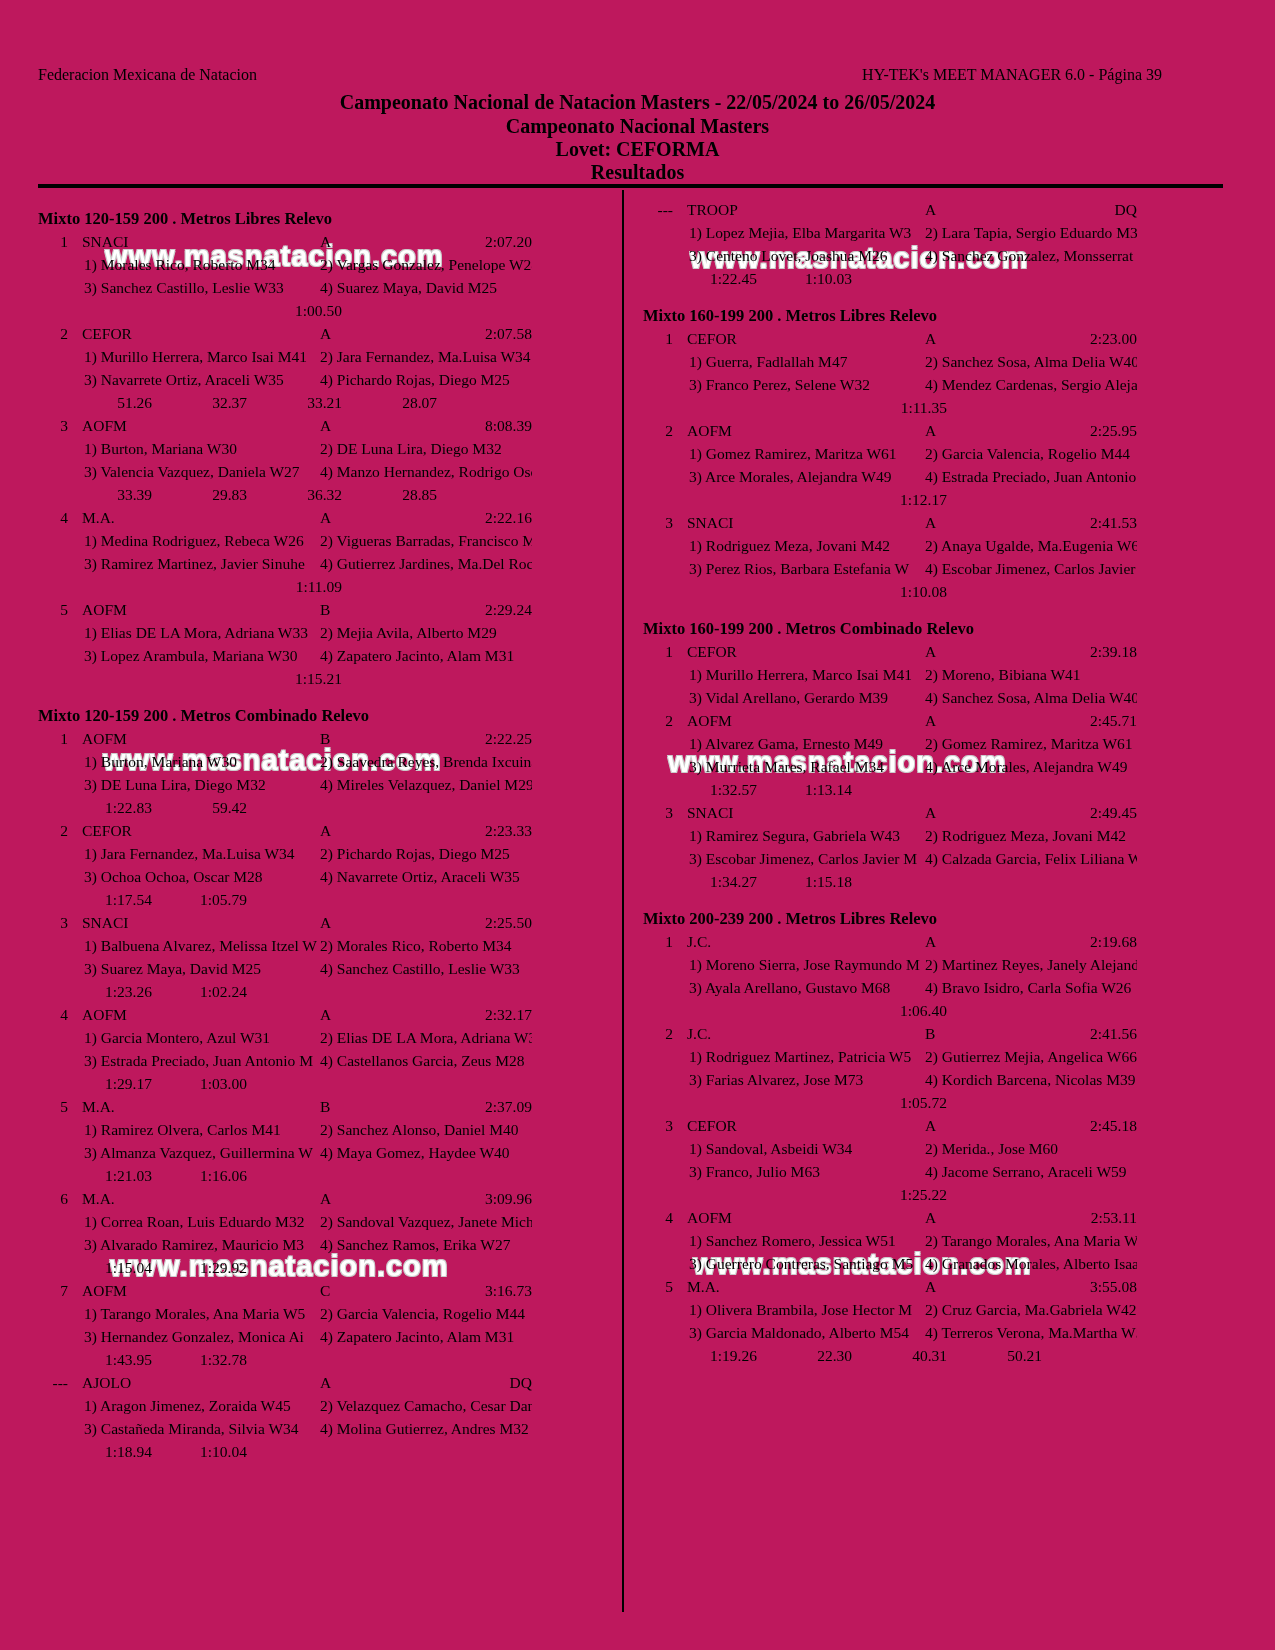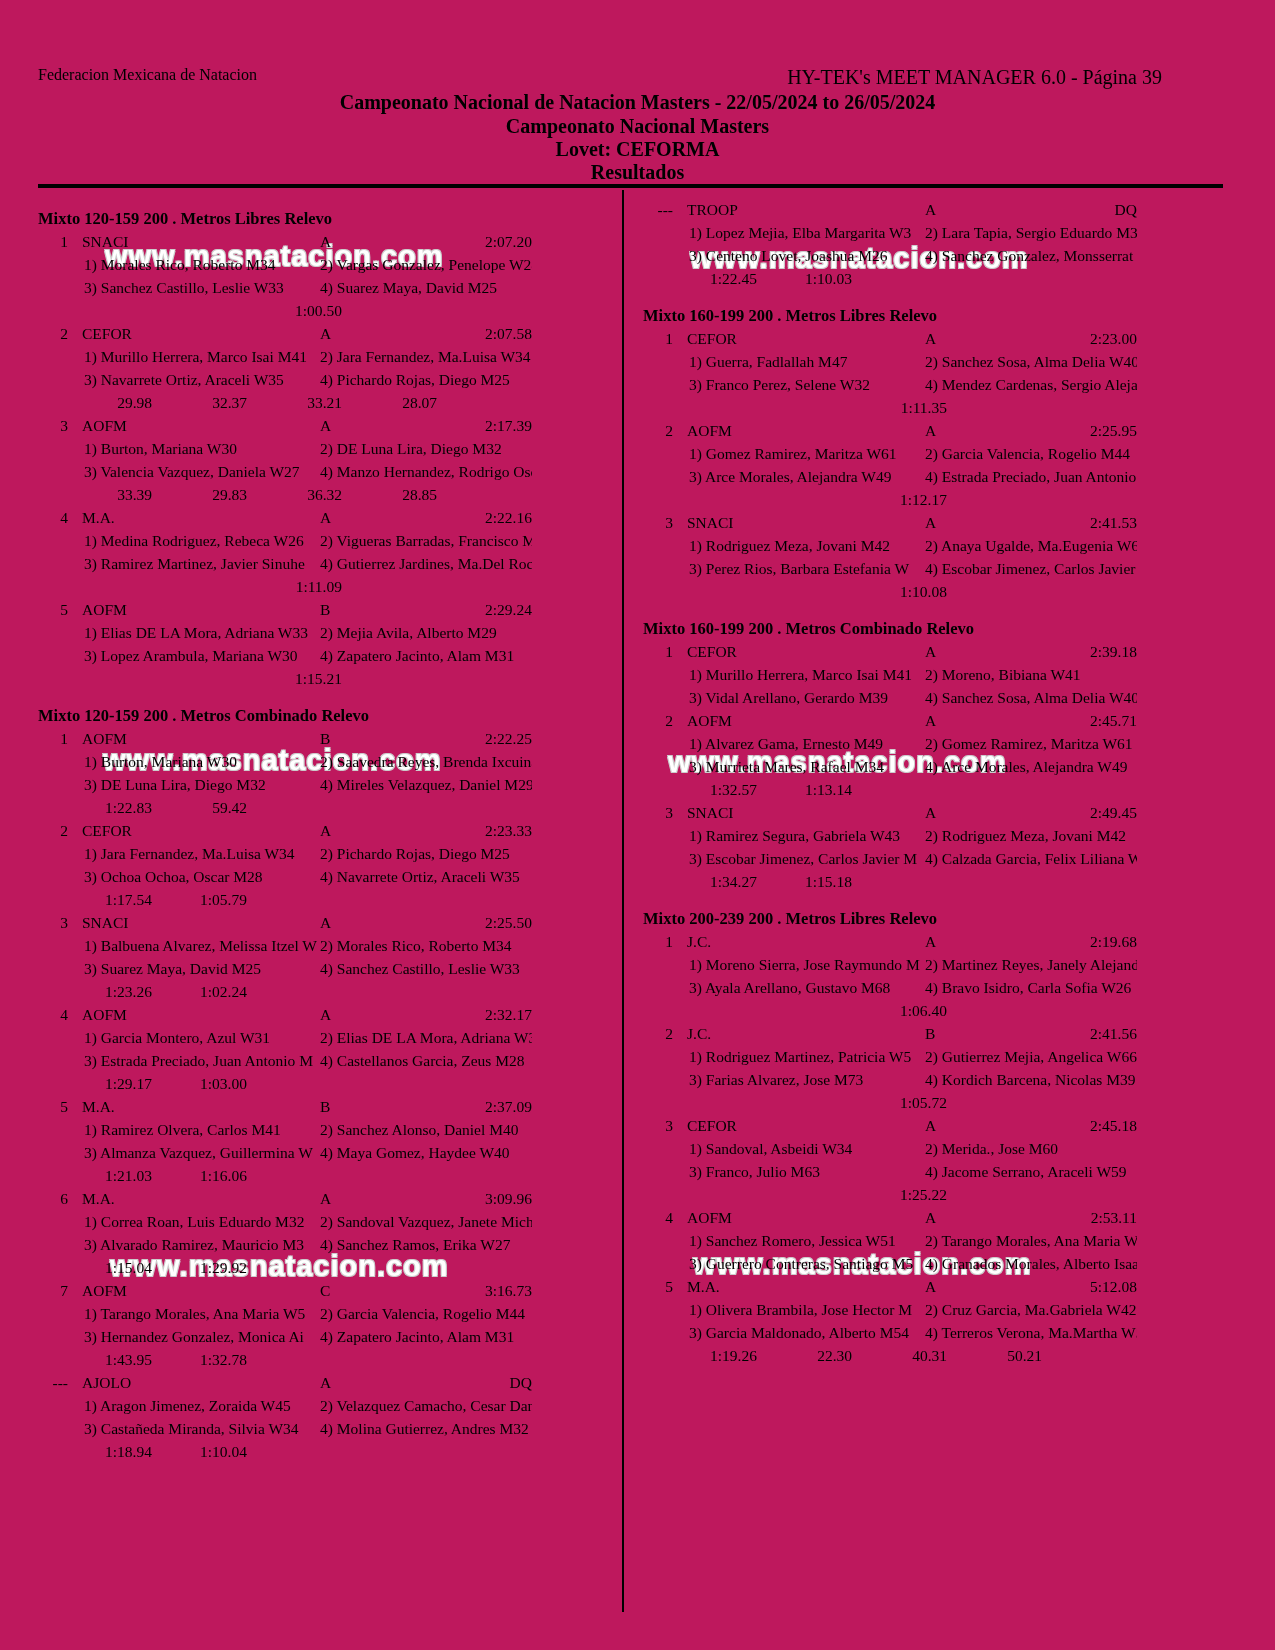--- a/index.html
+++ b/index.html
@@ -2,21 +2,21 @@
 <html><head>
 <meta charset="utf-8">
 <style>
   html,body { margin:0; padding:0; background:#ffffff; }
   .page {
     position:relative; width:1275px; height:1650px; background:#be185d;
     font-family:"Liberation Serif", serif; color:#000; overflow:hidden;
   }
   
   .hdr-left  { position:absolute; left:38px;  top:66px;  font-size:16px; }
-  .hdr-right { position:absolute; right:113px; top:66px; font-size:20px; }
+  .hdr-right { position:absolute; right:113px; top:66px; font-size:16px; }
   .title-c   { position:absolute; left:0; right:0; text-align:center; font-weight:bold; font-size:20px; }
   .t1 { top:91px; }
   .t2 { top:115px; }
   .t3 { top:138px; }
   .t4 { top:161px; }
   .hrule { position:absolute; left:38px; top:184px; width:1185px; height:4px; background:#000; }
   .vrule { position:absolute; left:622px; top:190px; width:2px; height:1422px; background:#000; }
   
   .col { position:absolute; top:198px; width:494px; z-index:2; }
   .col-left  { left:38px; }
@@ -72,24 +72,24 @@
         <div class="entry">
           <div class="line entry-head"><span class="rank">2</span><span class="team">CEFOR</span><span class="letter">A</span><span class="time">2:07.58</span></div>
           <div class="line">
             <span class="sw sw-a">1) Murillo Herrera, Marco Isai M41</span>
             <span class="sw sw-b">2) Jara Fernandez, Ma.Luisa W34</span>
           </div>
           <div class="line">
             <span class="sw sw-a">3) Navarrete Ortiz, Araceli W35</span>
             <span class="sw sw-b">4) Pichardo Rojas, Diego M25</span>
           </div>
-          <div class="line splits"><span class="split">29.98</span><span class="split">32.37</span><span class="split">33.21</span><span class="split">28.07</span></div>
-        </div>
-        <div class="entry">
-          <div class="line entry-head"><span class="rank">3</span><span class="team">AOFM</span><span class="letter">A</span><span class="time">2:17.39</span></div>
+          <div class="line splits"><span class="split">51.26</span><span class="split">32.37</span><span class="split">33.21</span><span class="split">28.07</span></div>
+        </div>
+        <div class="entry">
+          <div class="line entry-head"><span class="rank">3</span><span class="team">AOFM</span><span class="letter">A</span><span class="time">8:08.39</span></div>
           <div class="line">
             <span class="sw sw-a">1) Burton, Mariana W30</span>
             <span class="sw sw-b">2) DE Luna Lira, Diego M32</span>
           </div>
           <div class="line">
             <span class="sw sw-a">3) Valencia Vazquez, Daniela W27</span>
             <span class="sw sw-b">4) Manzo Hernandez, Rodrigo Osca</span>
           </div>
           <div class="line splits"><span class="split">33.39</span><span class="split">29.83</span><span class="split">36.32</span><span class="split">28.85</span></div>
         </div>
@@ -353,21 +353,21 @@
           <div class="line">
             <span class="sw sw-a">1) Sanchez Romero, Jessica W51</span>
             <span class="sw sw-b">2) Tarango Morales, Ana Maria W5</span>
           </div>
           <div class="line">
             <span class="sw sw-a">3) Guerrero Contreras, Santiago M5</span>
             <span class="sw sw-b">4) Granados Morales, Alberto Isaac</span>
           </div>
         </div>
         <div class="entry">
-          <div class="line entry-head"><span class="rank">5</span><span class="team">M.A.</span><span class="letter">A</span><span class="time">5:12.08</span></div>
+          <div class="line entry-head"><span class="rank">5</span><span class="team">M.A.</span><span class="letter">A</span><span class="time">3:55.08</span></div>
           <div class="line">
             <span class="sw sw-a">1) Olivera Brambila, Jose Hector M</span>
             <span class="sw sw-b">2) Cruz Garcia, Ma.Gabriela W42</span>
           </div>
           <div class="line">
             <span class="sw sw-a">3) Garcia Maldonado, Alberto M54</span>
             <span class="sw sw-b">4) Terreros Verona, Ma.Martha W59</span>
           </div>
           <div class="line splits"><span class="split">1:19.26</span><span class="split">22.30</span><span class="split">40.31</span><span class="split">50.21</span></div>
         </div>

